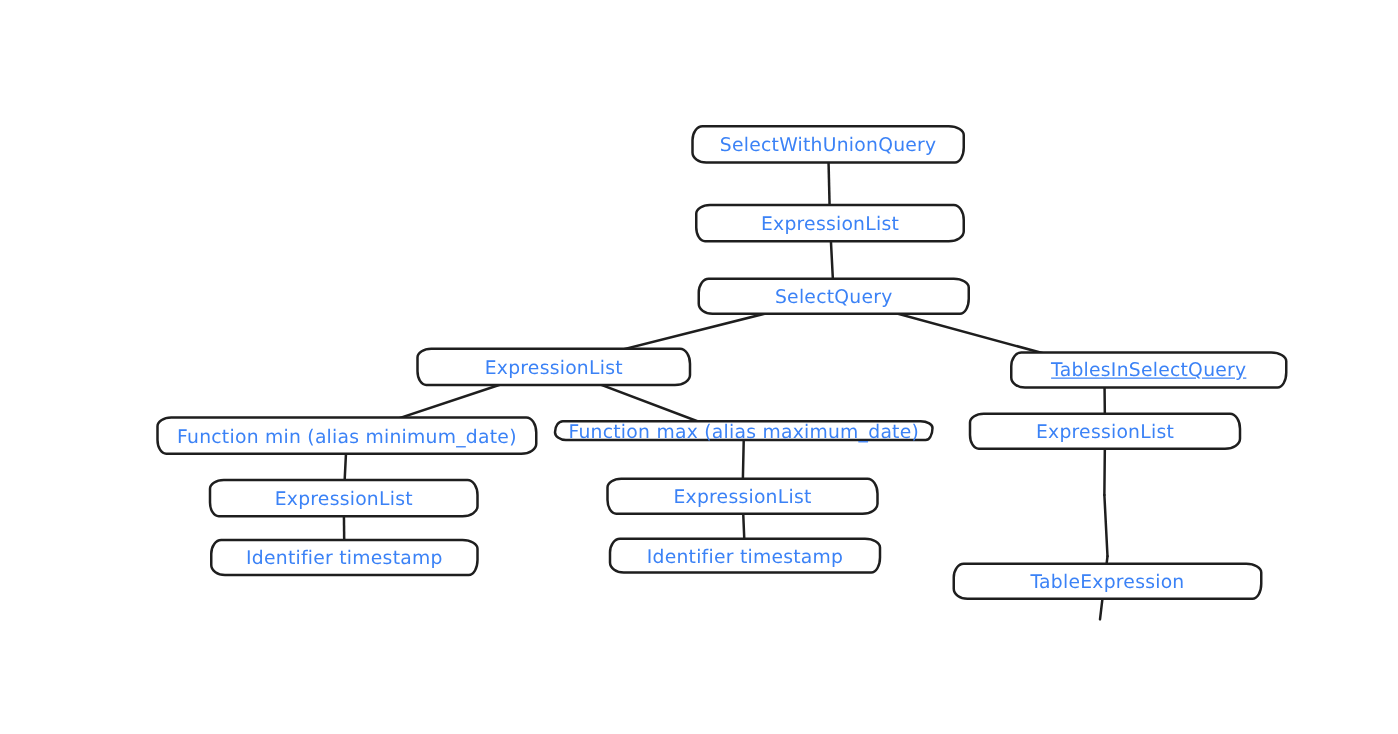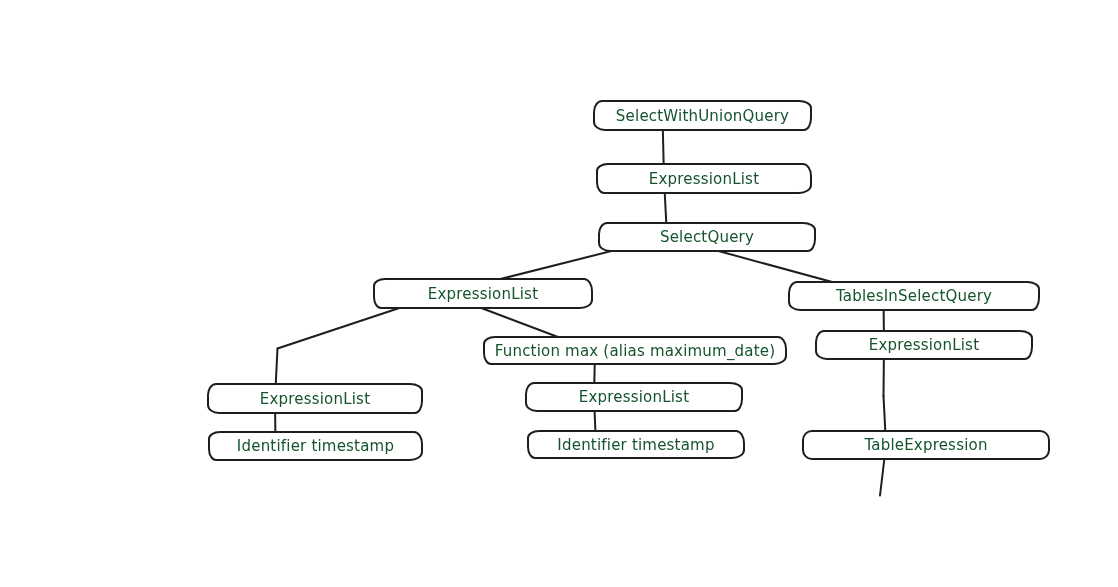--- a/index.html
+++ b/index.html
@@ -25,49 +25,48 @@
     stroke: #1e1e1e;
     stroke-width: 2;
     stroke-linecap: round;
   }
   .node {
     position: absolute;
     z-index: 1;
     box-sizing: border-box;
     background: #ffffff;
     border: 2.2px solid #1e1e1e;
-    color: #14532d;
+    color: #3b82f6;
     display: flex;
     align-items: center;
     justify-content: center;
     font-size: 15px;
     letter-spacing: 0.2px;
     white-space: nowrap;
     
     border-radius: 12px 9px 13px 8px / 8px 13px 9px 12px;
-    margin-left: 40px;
   }
   .node:nth-child(even) {
     border-radius: 9px 13px 8px 12px / 12px 8px 13px 9px;
   }
   
   .n0  { left: 553px; top: 100px; width: 219px; height: 31px; }
   .n1  { left: 556px; top: 163px; width: 216px; height: 31px; }
   .n2  { left: 558px; top: 222px; width: 218px; height: 30px; }
   .n3  { left: 333px; top: 278px; width: 220px; height: 31px; }
-  .n4  { left: 748px; top: 281px; width: 252px; height: 30px; }
+  .n4  { left: 808px; top: 281px; width: 222px; height: 30px; text-decoration: underline; }
   .n5  { left: 125px; top: 333px; width: 305px; height: 31px; }
-  .n6  { left: 443px; top: 336px; width: 304px; height: 29px; }
+  .n6  { left: 443px; top: 336px; width: 304px; height: 17px; }
   .n7  { left: 167px; top: 383px; width: 216px; height: 31px; }
   .n8  { left: 168px; top: 431px; width: 215px; height: 30px; }
   .n9  { left: 485px; top: 382px; width: 218px; height: 30px; }
   .n10 { left: 487px; top: 430px; width: 218px; height: 29px; }
   .n11 { left: 775px; top: 330px; width: 218px; height: 30px; }
   .n12 { left: 760px; top: 381px; width: 247px; height: 30px; }
-  .n13 { left: 762px; top: 430px; width: 248px; height: 30px; border-radius: 10px; }
+  .n13 { left: 762px; top: 450px; width: 248px; height: 30px; border-radius: 10px; }
   .n14 { left: 745px; top: 480px; width: 270px; height: 31px; }
 </style>
 </head>
 <body>
 
 <div class="canvas">
 
   <svg class="edges" width="1118" height="587" viewBox="0 0 1118 587">
     <line x1="662.5" y1="115.5" x2="664" y2="178.5"></line>
     <line x1="664" y1="178.5" x2="667" y2="237"></line>
@@ -83,20 +82,21 @@
     <line x1="884" y1="345" x2="883.5" y2="396"></line>
     <line x1="883.5" y1="396" x2="886" y2="445"></line>
     <line x1="886" y1="445" x2="880" y2="495.5"></line>
   </svg>
 
   <div class="node n0">SelectWithUnionQuery</div>
   <div class="node n1">ExpressionList</div>
   <div class="node n2">SelectQuery</div>
   <div class="node n3">ExpressionList</div>
   <div class="node n4">TablesInSelectQuery</div>
+  <div class="node n5">Function min (alias minimum_date)</div>
   <div class="node n6">Function max (alias maximum_date)</div>
   <div class="node n7">ExpressionList</div>
   <div class="node n8">Identifier timestamp</div>
   <div class="node n9">ExpressionList</div>
   <div class="node n10">Identifier timestamp</div>
   <div class="node n11">ExpressionList</div>
   <div class="node n13">TableExpression</div>
 
 </div>
 

